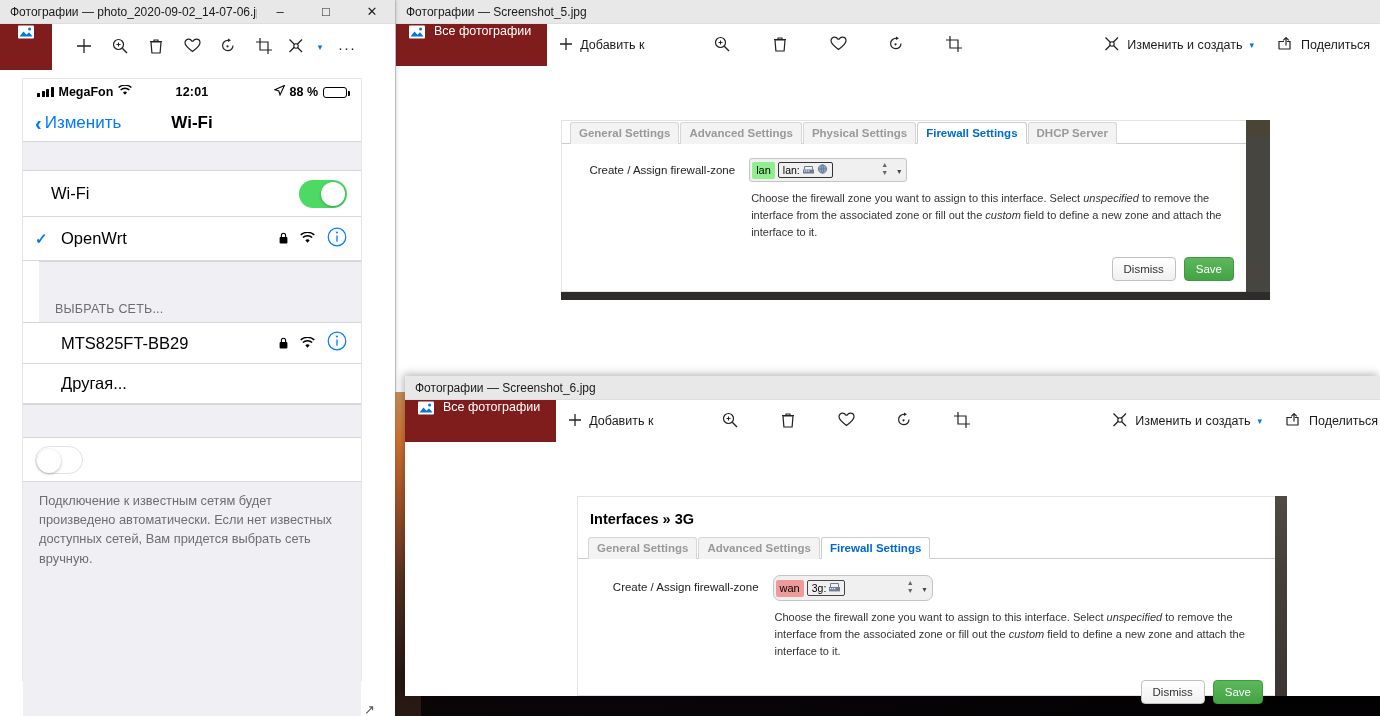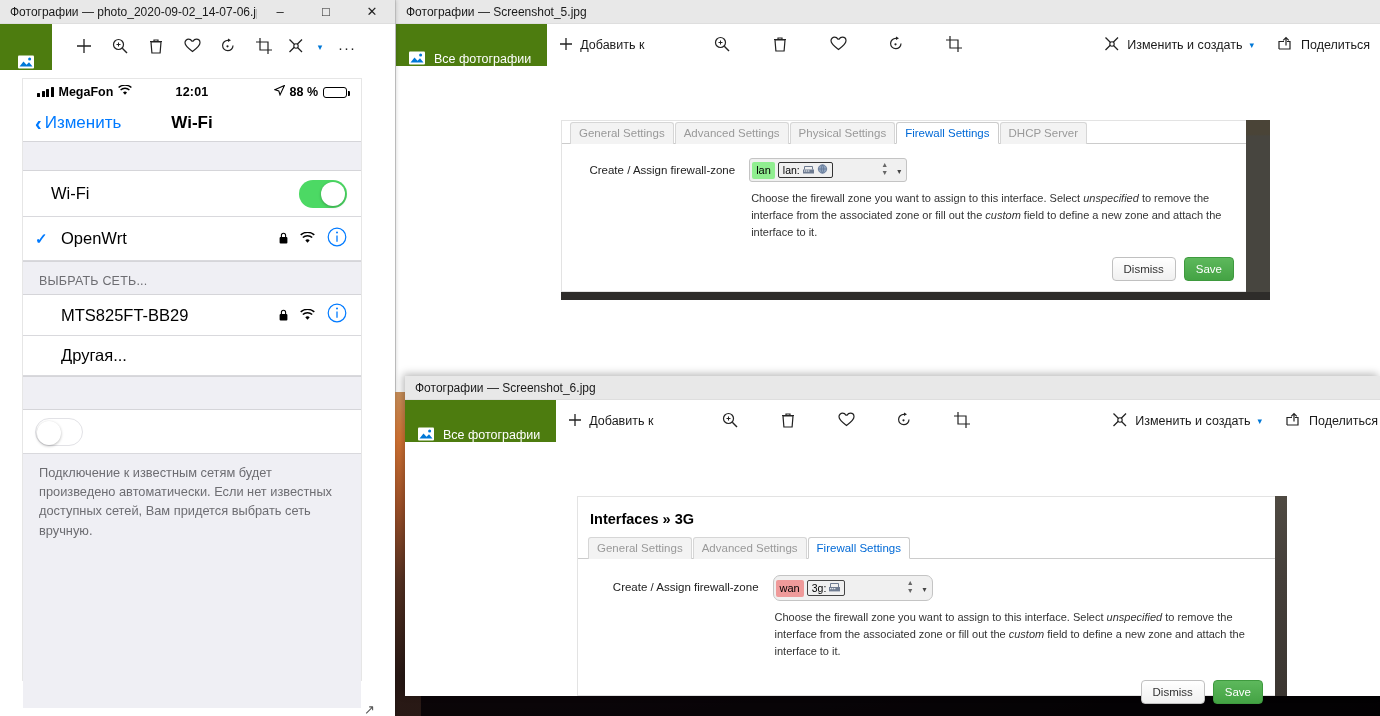--- a/index.html
+++ b/index.html
@@ -34,21 +34,21 @@
   }
   .win-title .t { flex:1; white-space:nowrap; overflow:hidden; }
   .win-btns { display:flex; height:100%; }
   .win-btns .b {
     width:46px; height:100%; display:flex; align-items:center; justify-content:center;
     font-size:13px; color:#222;
   }
 
   .toolbar { height:42px; background:#ffffff; display:flex; align-items:center; position:relative; }
   .tb-allphotos {
-    height:42px; background:#4d7c0f; color:#fff; display:flex; align-items:flex-end;
+    height:42px; background:#7f1d1d; color:#fff; display:flex; align-items:flex-start;
     gap:8px; padding:0 16px 0 12px; font-size:12.5px; white-space:nowrap;
   }
   .tb-allphotos .ic { width:18px; height:16px; display:block; }
   .tb-item {
     display:flex; align-items:center; gap:7px; padding:0 12px; height:42px;
     font-size:12.5px; color:#1a1a1a; white-space:nowrap;
   }
   .tb-icon-only { width:36px; justify-content:center; padding:0; }
   .tb-spacer { flex:1; }
   .ic { display:inline-block; vertical-align:middle; }
@@ -88,21 +88,21 @@
   .toggle.off { background:#fff; border:1px solid #e2e2e6; }
   .toggle .knob { position:absolute; top:2px; width:24px; height:24px; border-radius:50%; background:#fff; box-shadow:0 1px 3px rgba(0,0,0,.28); }
   .toggle.on .knob { right:2px; }
   .toggle.off .knob { left:1px; }
   .ios-header { background:#efeff4; padding:16px 16px 6px; font-size:12.5px; color:#6d6d72; letter-spacing:.2px; }
   .ios-note { background:#efeff4; padding:9px 16px 14px; font-size:12.8px; line-height:1.5; color:#6d6d72; }
 
   
   .luci { position:absolute; background:#ffffff; font-family:"Liberation Sans", sans-serif; }
   .luci-h { font-size:14.5px; font-weight:bold; color:#000; padding:14px 0 9px 10px; }
-  .luci-tabs { display:flex; gap:1px; padding-left:8px; border-bottom:1px solid #ccc; }
+  .luci-tabs { display:flex; gap:1px; padding-left:8px; border-bottom:1px solid #ccc;font-weight:bold; }
   .luci-tab {
     font-size:11.5px; padding:4px 8px 4px; color:#999; background:#f3f3f3;
     border:1px solid #d6d6d6; border-bottom:none; border-radius:3px 3px 0 0;
     position:relative; top:1px;
   }
   .luci-tab.active { color:#0069d6; background:#fff; border-color:#ccc; border-bottom:1px solid #fff; }
   .luci-field { display:flex; align-items:flex-start; padding:14px 0 0 0; }
   .luci-label { width:190px; text-align:right; font-size:11.5px; color:#222; padding-top:6px; padding-right:14px; }
   .zone-widget {
     width:158px; height:24px; background:#f0f0f0; border:1px solid #c4c4c4; border-radius:3px;
@@ -429,21 +429,21 @@
           <span class="ic">
             <svg width="20" height="20" viewBox="0 0 20 20">
                 <circle cx="10" cy="10" r="8.8" fill="none" stroke="#007aff" stroke-width="1.2"></circle>
                 <circle cx="10" cy="5.6" r="1" fill="#007aff"></circle>
                 <path d="M10 8.4v6.3" stroke="#007aff" stroke-width="1.3"></path>
               </svg>
           </span>
         </span>
       </div>
 
-      <div class="ios-header" style="border-top:1px solid #d5d5d9; padding-top:12px;">ВЫБРАТЬ СЕТЬ...</div>
+      <div class="ios-header" style="border-top:1px solid #d5d5d9; padding-top:40px;margin-left:16px;">ВЫБРАТЬ СЕТЬ...</div>
 
       <div class="ios-row" style="padding-left:38px; min-height:42px; border-top:1px solid #d5d5d9;">
         <span class="lbl">MTS825FT-BB29</span>
         <span class="icons">
           <span class="ic">
             <svg width="9" height="12" viewBox="0 0 9 12">
                 <rect x=".6" y="5" width="7.8" height="6.6" rx="1" fill="#000"></rect>
                 <path d="M2.4 5V3.3a2.1 2.1 0 0 1 4.2 0V5" fill="none" stroke="#000" stroke-width="1.1"></path>
               </svg>
           </span>

